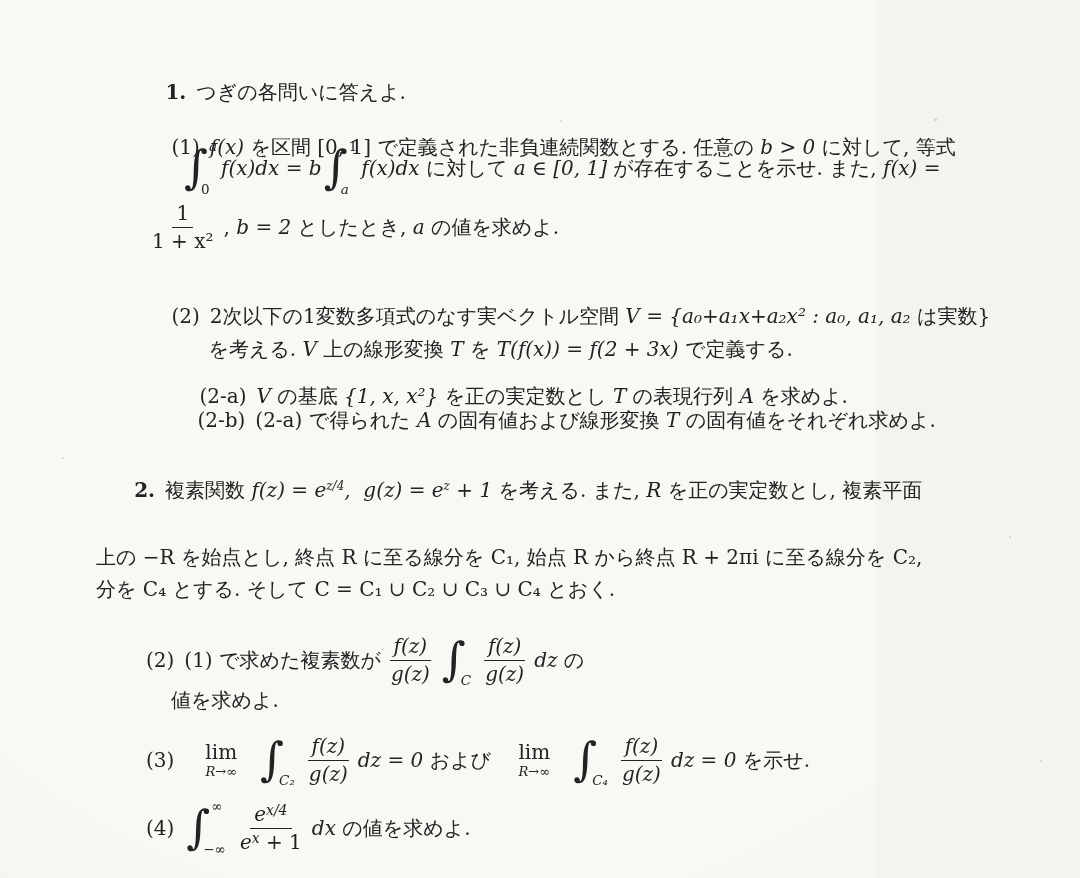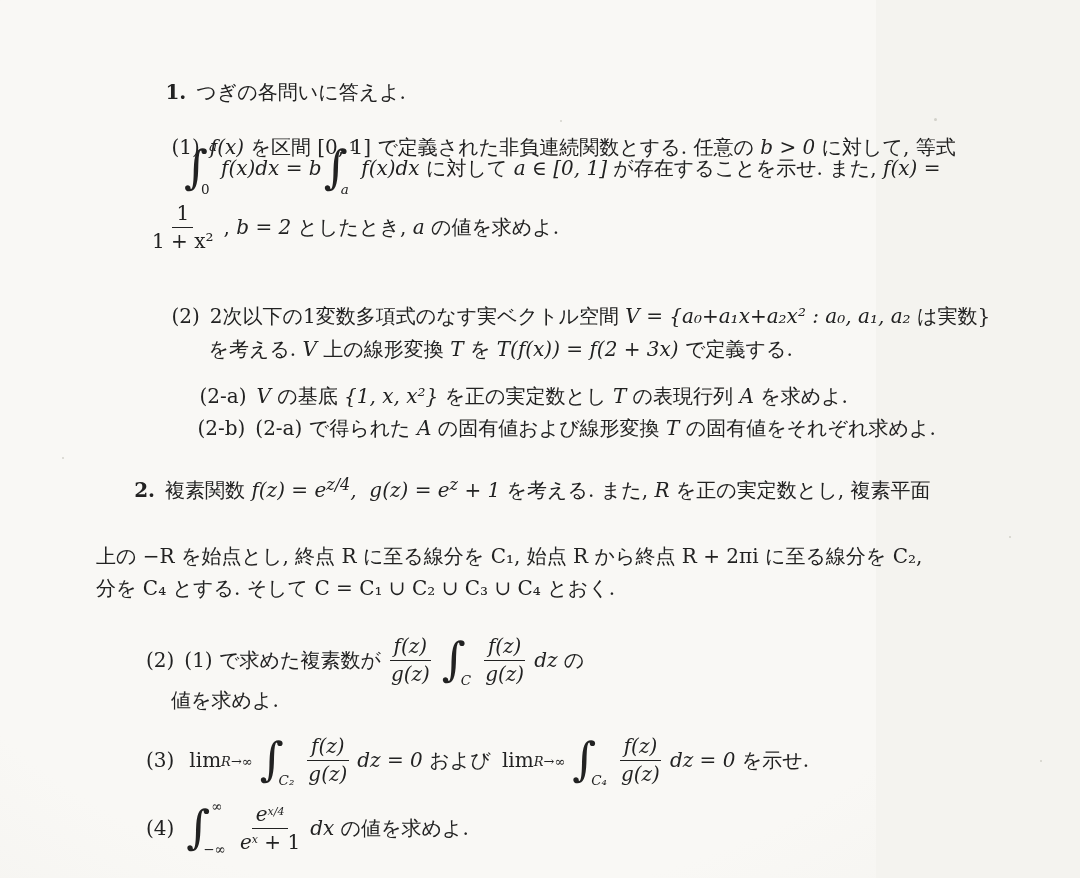--- a/index.html
+++ b/index.html
@@ -26,26 +26,26 @@
   .ilims{display:flex;flex-direction:column;justify-content:space-between;height:56px;font-size:13.5px;line-height:1;padding:2px 0;}
   .ilims .isup{margin-left:1px;}
   .ilims .isub{margin-left:-7px;}
   .ilims.subonly{justify-content:flex-end;}
   .ilims.subonly .isub{margin-left:-5px;margin-bottom:1px;}
   
   .frac{display:inline-flex;flex-direction:column;align-items:center;margin:0 6px;line-height:1.15;text-align:center;}
   .fnum{padding:0 4px 2px;border-bottom:1.4px solid #222;}
   .fden{padding:2px 4px 0;}
   
-  .lim{display:inline-flex;flex-direction:row;align-items:center;margin:0 5px;line-height:1;}
+  .lim{display:inline-flex;flex-direction:column;align-items:center;margin:0 21px;line-height:1;}
   .ltop{font-size:20px;}
   .lbot{font-size:13px;margin-top:3px;font-style:italic;}
   
-  .supin{font-size:16px;position:relative;top:-7px;}
-  .fsup{font-size:11px;position:relative;top:-6px;}
+  .supin{font-size:12px;position:relative;top:-7px;}
+  .fsup{font-size:14px;position:relative;top:-6px;}
   .speck{position:absolute;border-radius:50%;background:#b7b4ab;opacity:.55;}
 </style>
 </head>
 <body>
 
 <div id="page">
 
   <div class="speck" style="left:934px;top:118px;width:3px;height:3px;"></div>
   <div class="speck" style="left:1009px;top:536px;width:2px;height:2px;"></div>
   <div class="speck" style="left:62px;top:457px;width:2px;height:2px;"></div>
@@ -84,21 +84,21 @@
     <span class="label">(2)</span><span>2次以下の1変数多項式のなす実ベクトル空間 </span><span class="it">V = {a₀+a₁x+a₂x² : a₀, a₁, a₂</span><span> は実数}</span>
   </div>
   <div class="abs line" style="left:183px;top:301px;">
     <span>を考える. </span><span class="it">V</span><span> 上の線形変換 </span><span class="it">T</span><span> を </span><span class="it">T(f(x)) = f(2 + 3x)</span><span> で定義する.</span>
   </div>
 
   <div class="abs line" style="left:174px;top:348px;">
     <span class="label">(2-a)</span><span class="it">V</span><span> の基底 </span><span class="it">{1, x, x²}</span><span> を正の実定数とし </span><span class="it">T</span><span> の表現行列 </span><span class="it">A</span><span> を求めよ.</span>
   </div>
 
-  <div class="abs line" style="left:172px;top:380px;">
+  <div class="abs line" style="left:172px;top:372px;">
     <span class="label">(2-b)</span><span>(2-a) で得られた </span><span class="it">A</span><span> の固有値および線形変換 </span><span class="it">T</span><span> の固有値をそれぞれ求めよ.</span>
   </div>
 
   <div class="abs" style="left:96px;top:442px;">
     <div class="line">
       <span class="b num">2.</span><span>複素関数 </span><span class="it">f(z) = e</span><span class="supin it">z/4</span><span class="it">,  g(z) = e</span><span class="supin it">z</span><span class="it"> + 1</span><span> を考える. また, </span><span class="it">R</span><span> を正の実定数とし, 複素平面</span>
     </div>
     <div class="line">上の −R を始点とし, 終点 R に至る線分を C₁, 始点 R から終点 R + 2πi に至る線分を C₂,</div>
     <div class="line">分を C₄ とする. そして C = C₁ ∪ C₂ ∪ C₃ ∪ C₄ とおく.</div>
   </div>

